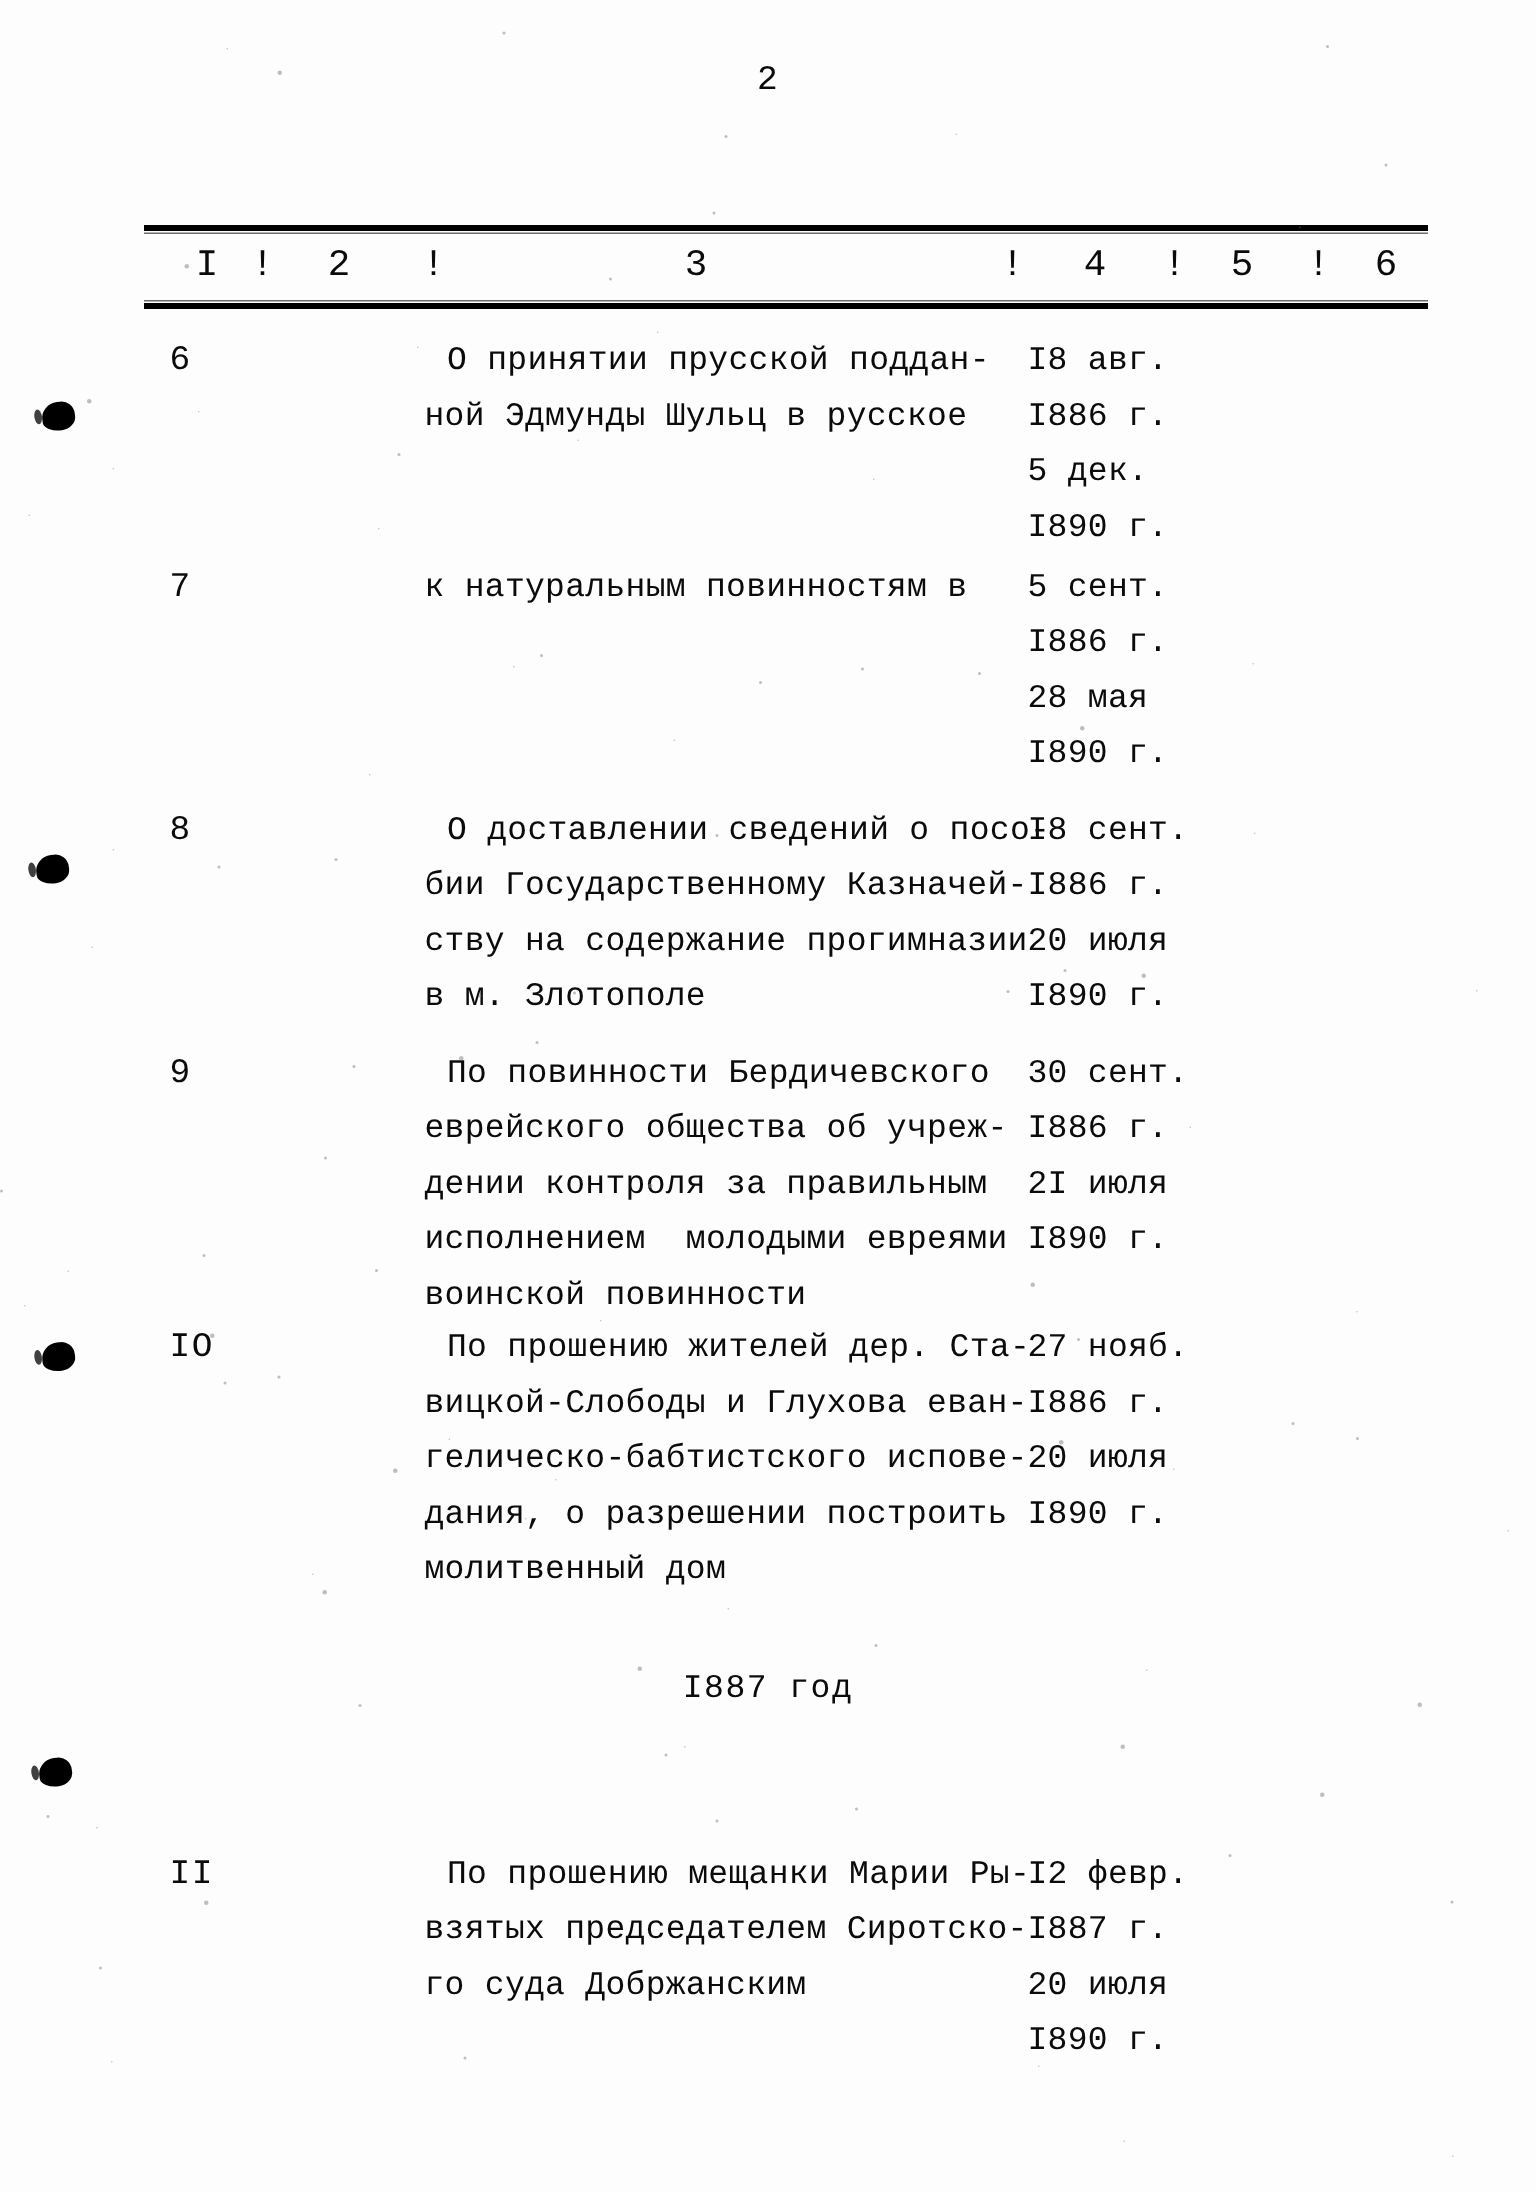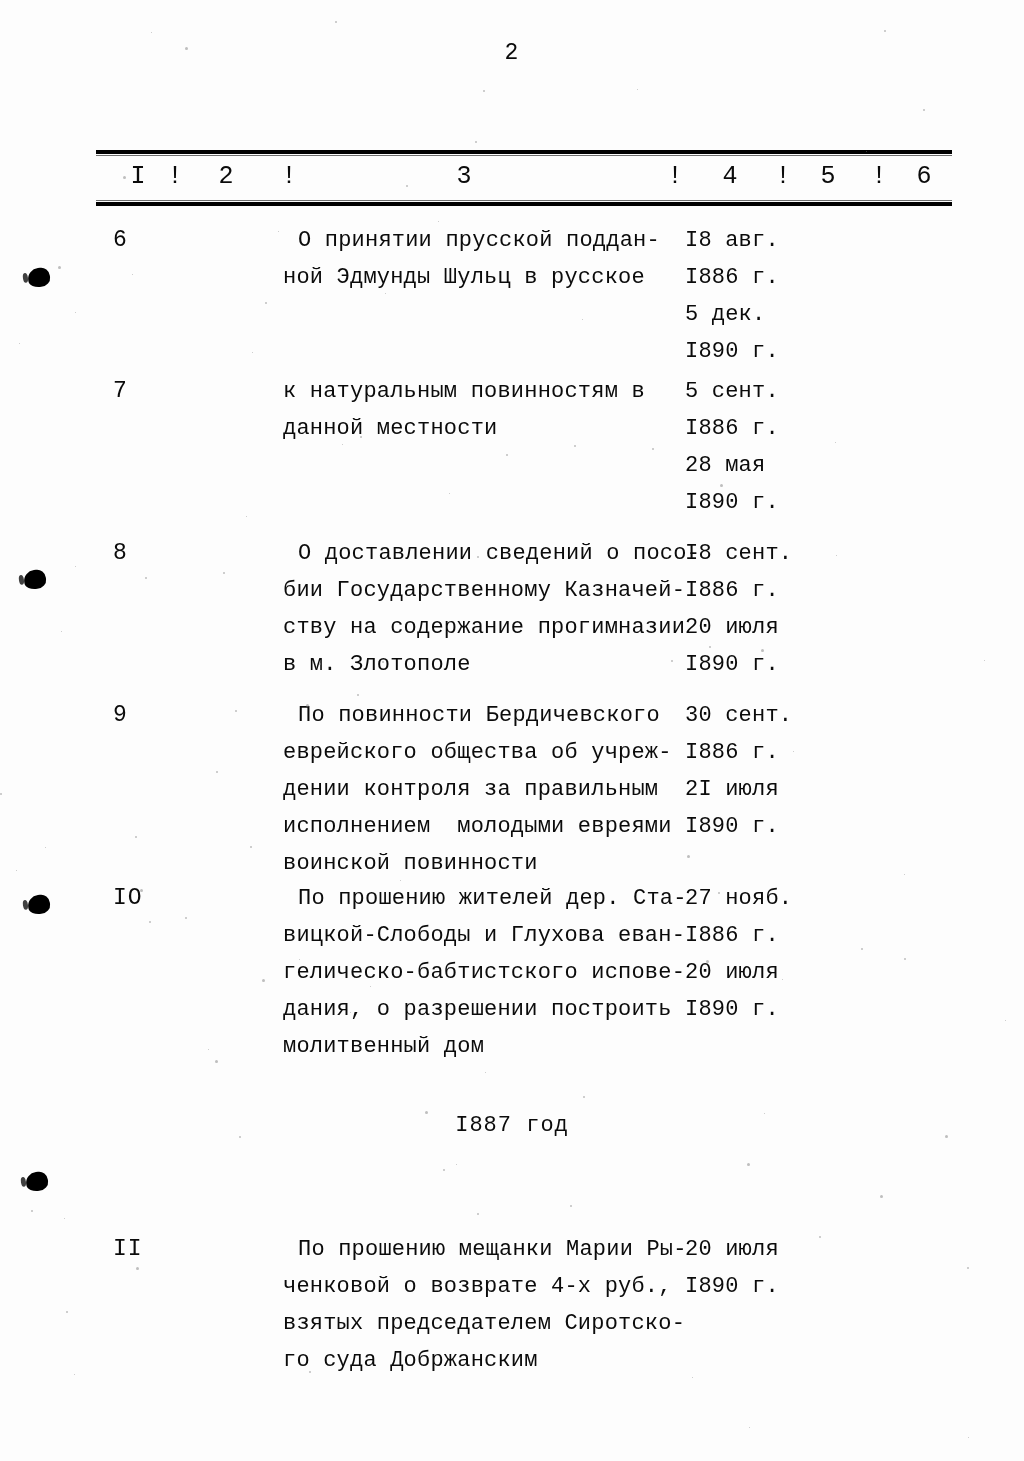--- a/index.html
+++ b/index.html
@@ -192,21 +192,20 @@
         <div class="ln">I8 авг.</div>
         <div class="ln">I886 г.</div>
         <div class="ln">5 дек.</div>
         <div class="ln">I890 г.</div>
       </div>
     </div>
     <div class="entry" style="top: 373px;">
       <div class="entry-num">7</div>
       <div class="entry-desc">
         <div class="ln">к натуральным повинностям в</div>
-        <div class="ln">данной местности</div>
       </div>
       <div class="entry-dates">
         <div class="ln">5 сент.</div>
         <div class="ln">I886 г.</div>
         <div class="ln">28 мая</div>
         <div class="ln">I890 г.</div>
       </div>
     </div>
     <div class="entry" style="top: 535px;">
       <div class="entry-num">8</div>
@@ -252,25 +251,26 @@
         <div class="ln">27 нояб.</div>
         <div class="ln">I886 г.</div>
         <div class="ln">20 июля</div>
         <div class="ln">I890 г.</div>
       </div>
     </div>
     <div class="entry" style="top: 1231px;">
       <div class="entry-num">II</div>
       <div class="entry-desc">
         <div class="ln first">По прошению мещанки Марии Ры-</div>
-        <div class="ln">ченковой о возврате 4-х руб.,</div>
         <div class="ln">взятых председателем Сиротско-</div>
         <div class="ln">го суда Добржанским</div>
       </div>
       <div class="entry-dates">
+        <div class="ln">I2 февр.</div>
+        <div class="ln">I887 г.</div>
         <div class="ln">20 июля</div>
         <div class="ln">I890 г.</div>
       </div>
     </div>
   </div>
 
 <div class="year-heading" style="top: 1113px;">I887 год</div>
 
 <div id="specks">
     <div class="speck" style="width: 2px; height: 2px; left: 819px; top: 1236px;"></div>

